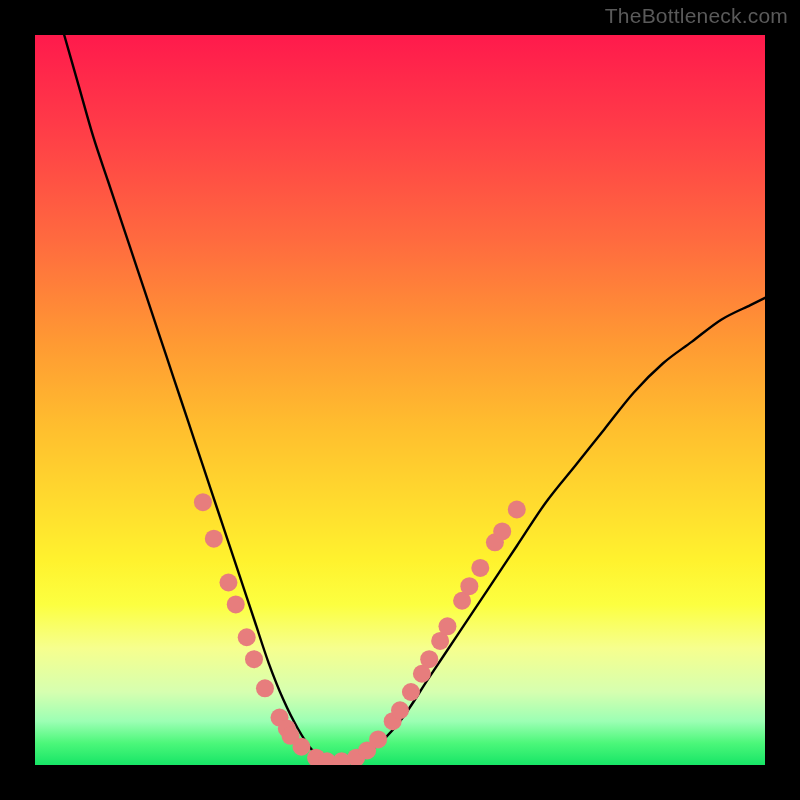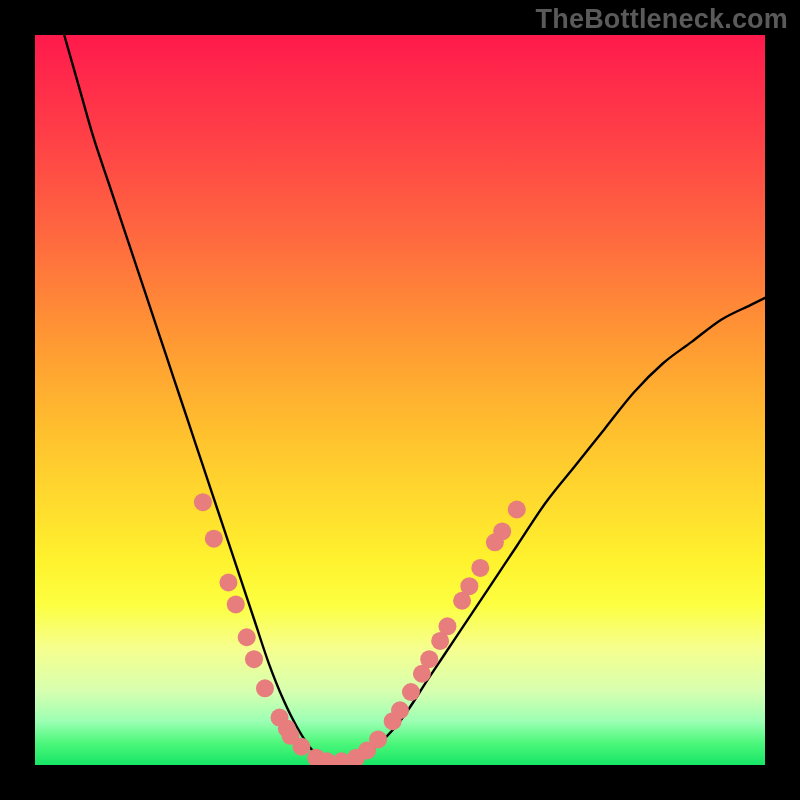--- a/index.html
+++ b/index.html
@@ -15,22 +15,22 @@
     position: relative;
     width: 800px;
     height: 800px;
     background: #000;
   }
   .watermark {
     position: absolute;
     top: 4px;
     right: 12px;
     color: #5a5a5a;
-    font-size: 27px;
-    font-weight: 700;
+    font-size: 21px;
+    font-weight: 400;
     letter-spacing: 0.2px;
     z-index: 5;
   }
   .plot {
     position: absolute;
     left: 35px;
     top: 35px;
     width: 730px;
     height: 730px;
     

